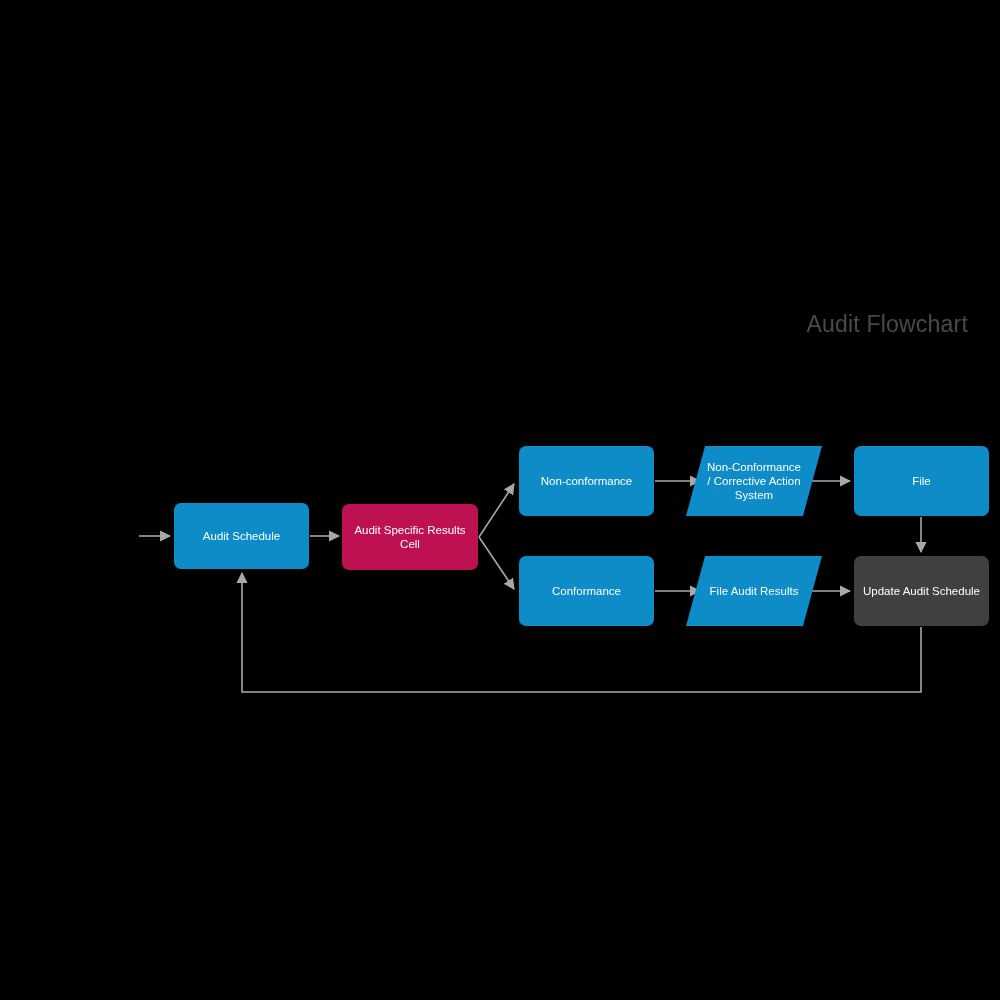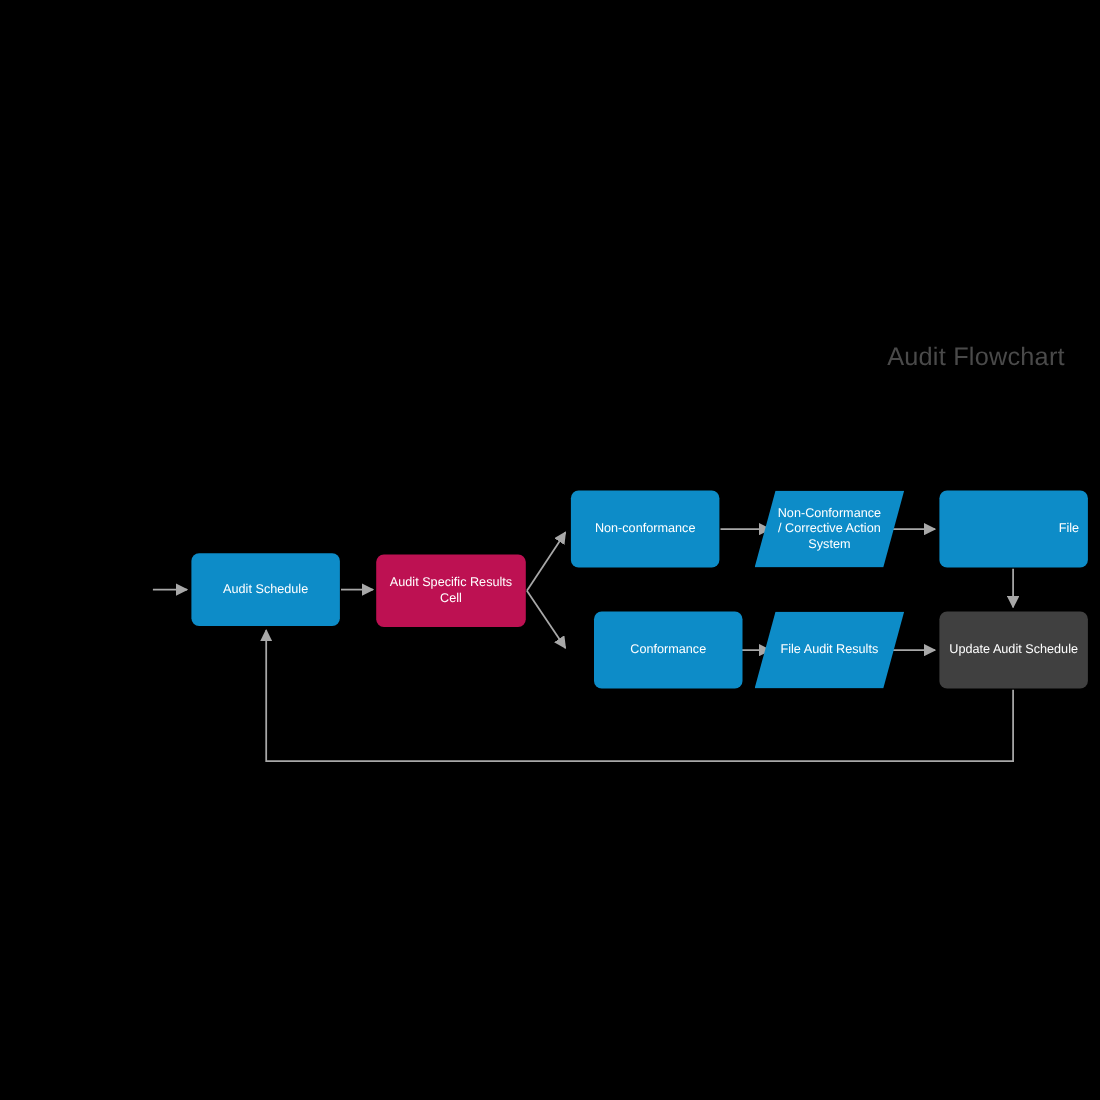--- a/index.html
+++ b/index.html
@@ -117,25 +117,25 @@
     <span class="lbl">Non-conformance</span>
   </div>
 
   <div class="node para" style="left:686px; top:446px; width:136px; height:70px;">
     <div class="shape" style="background:#0D8CC8;"></div>
     <span class="lbl">Non-Conformance
 / Corrective Action
 System</span>
   </div>
 
-  <div class="node rect" style="left:854px; top:446px; width:135px; height:70px; background:#0D8CC8;justify-content:flex-end;">
+  <div class="node rect" style="left:854px; top:446px; width:135px; height:70px; background:#0D8CC8;">
     <span class="lbl">File</span>
   </div>
 
-  <div class="node rect" style="left:540px; top:556px; width:135px; height:70px; background:#0D8CC8;">
+  <div class="node rect" style="left:519px; top:556px; width:135px; height:70px; background:#0D8CC8;">
     <span class="lbl">Conformance</span>
   </div>
 
   <div class="node para" style="left:686px; top:556px; width:136px; height:70px;">
     <div class="shape" style="background:#0D8CC8;"></div>
     <span class="lbl">File Audit Results</span>
   </div>
 
   <div class="node rect" style="left:854px; top:556px; width:135px; height:70px; background:#404040;">
     <span class="lbl">Update Audit Schedule</span>

